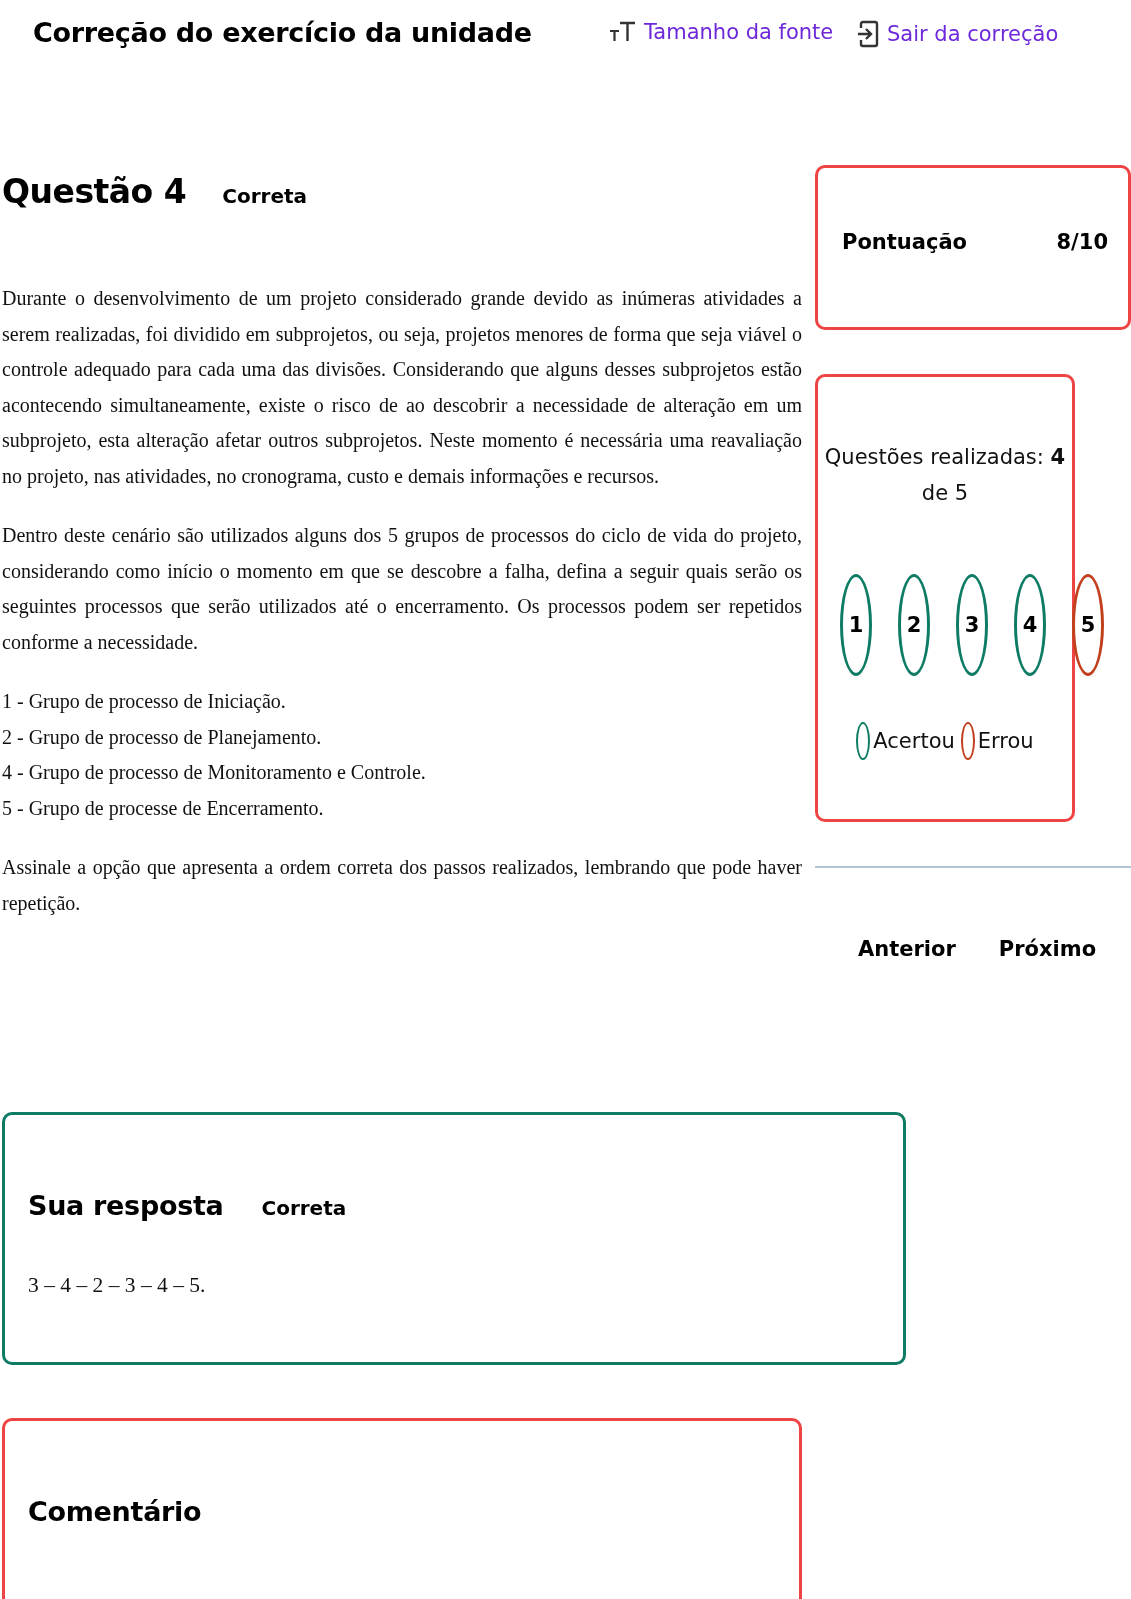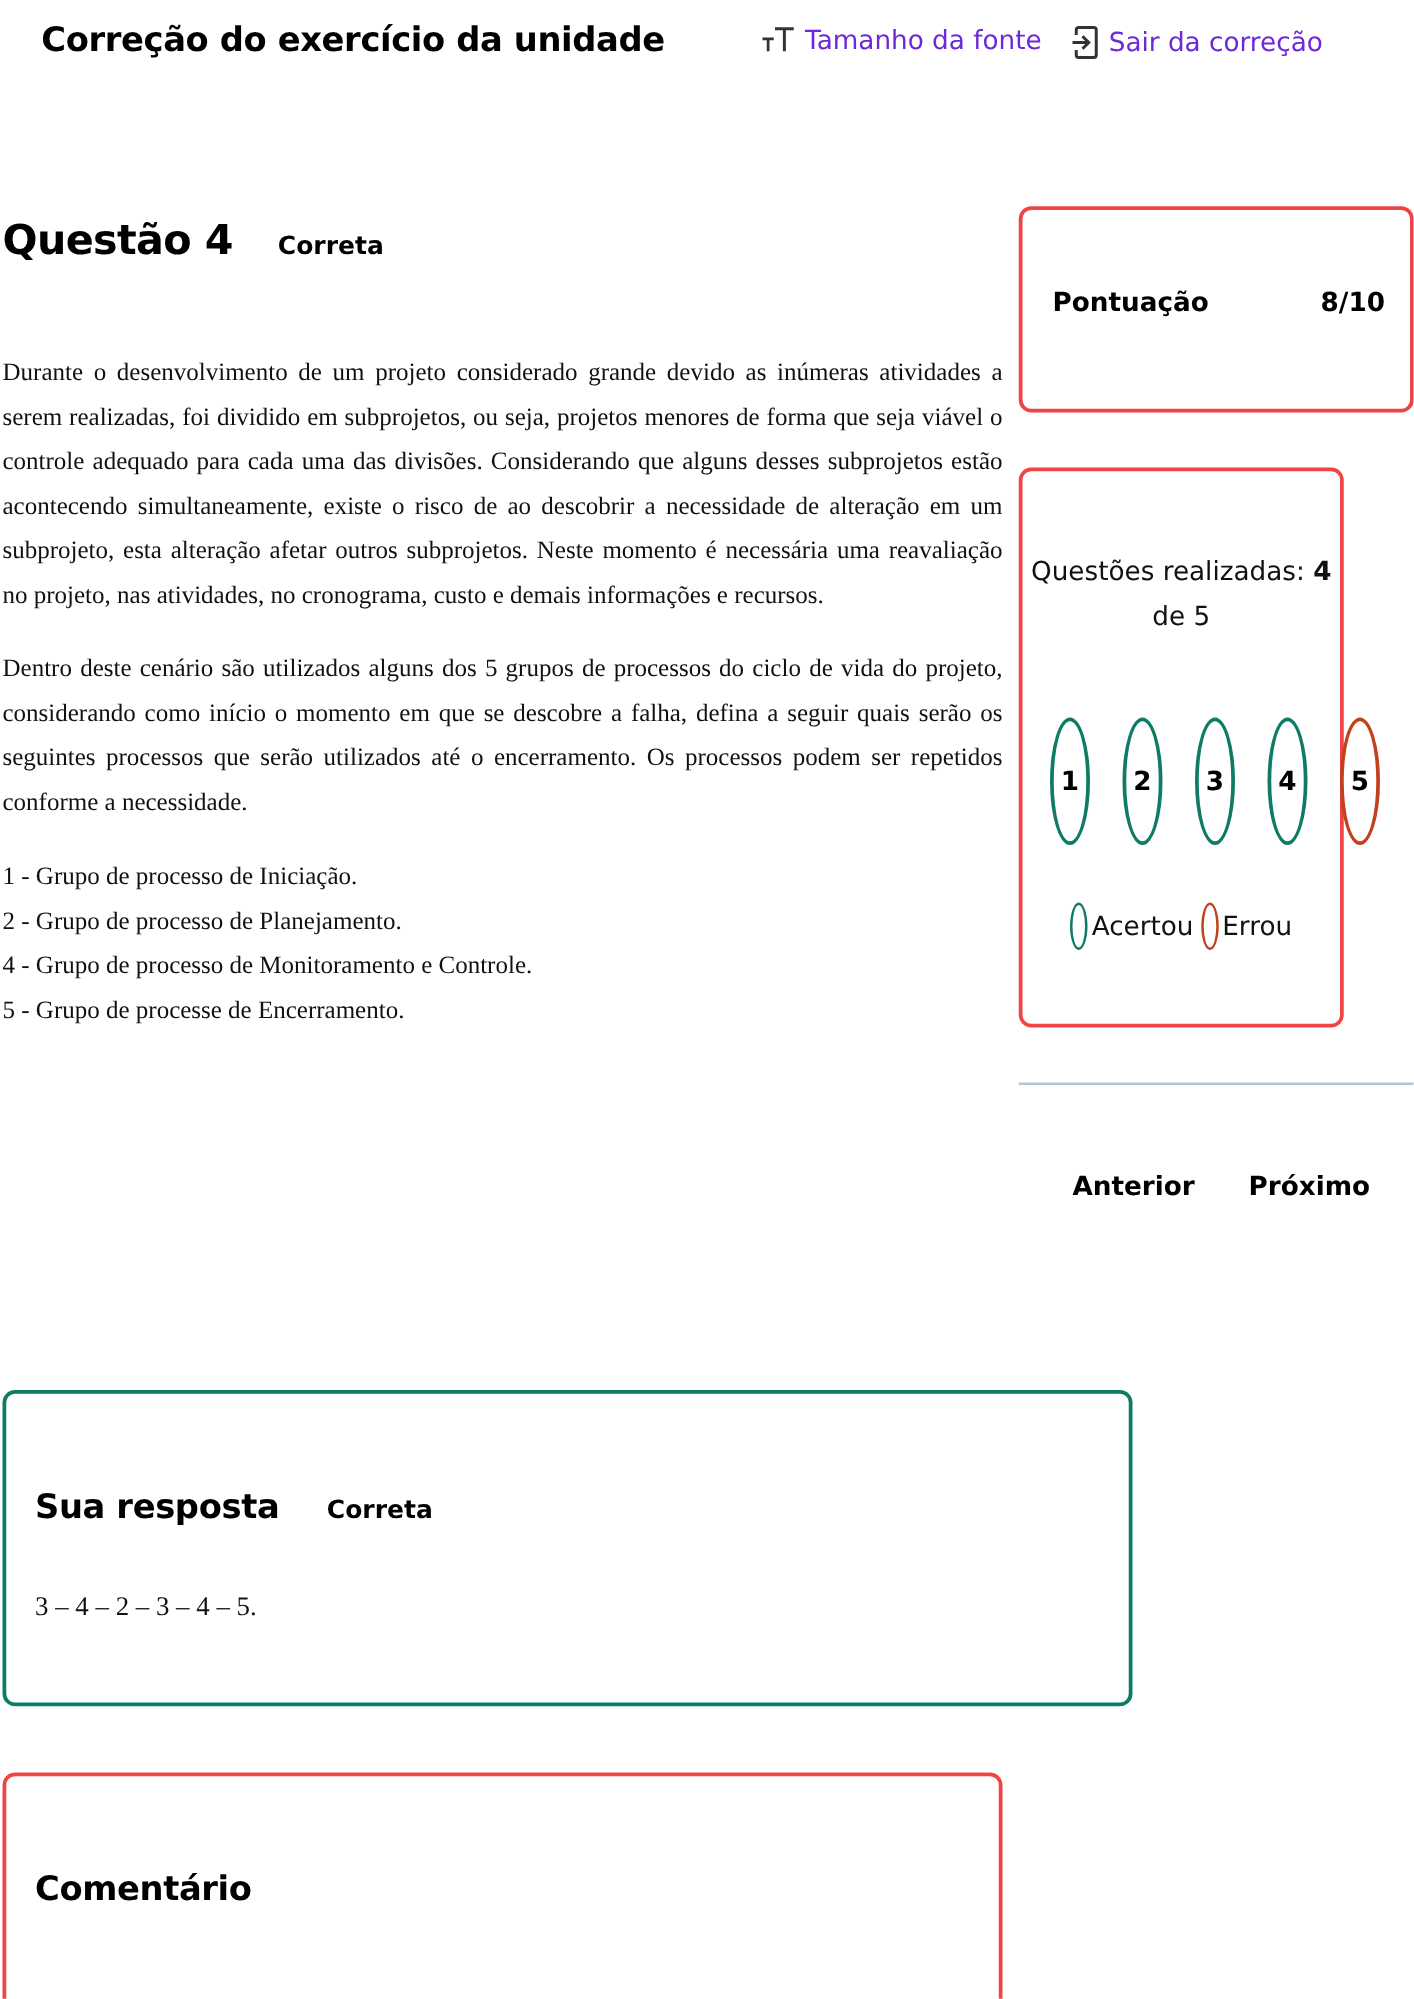--- a/index.html
+++ b/index.html
@@ -79,20 +79,21 @@
 
 <div class="question-body">
   <p>Durante o desenvolvimento de um projeto considerado grande devido as inúmeras atividades a serem realizadas, foi dividido em subprojetos, ou seja, projetos menores de forma que seja viável o controle adequado para cada uma das divisões. Considerando que alguns desses subprojetos estão acontecendo simultaneamente, existe o risco de ao descobrir a necessidade de alteração em um subprojeto, esta alteração afetar outros subprojetos. Neste momento é necessária uma reavaliação no projeto, nas atividades, no cronograma, custo e demais informações e recursos.</p>
   <p>Dentro deste cenário são utilizados alguns dos 5 grupos de processos do ciclo de vida do projeto, considerando como início o momento em que se descobre a falha, defina a seguir quais serão os seguintes processos que serão utilizados até o encerramento. Os processos podem ser repetidos conforme a necessidade.</p>
   <div class="list">
     <div>1 - Grupo de processo de Iniciação.</div>
     <div>2 - Grupo de processo de Planejamento.</div>
     <div>4 - Grupo de processo de Monitoramento e Controle.</div>
     <div>5 - Grupo de processe de Encerramento.</div>
   </div>
+  <p class="last">Assinale a opção que apresenta a ordem correta dos passos realizados, lembrando que pode haver repetição.</p>
 </div>
 
 <div class="card score-card">
   <div class="score-row">
     <span>Pontuação</span>
     <span>8/10</span>
   </div>
 </div>
 
 <div class="card progress-card">

